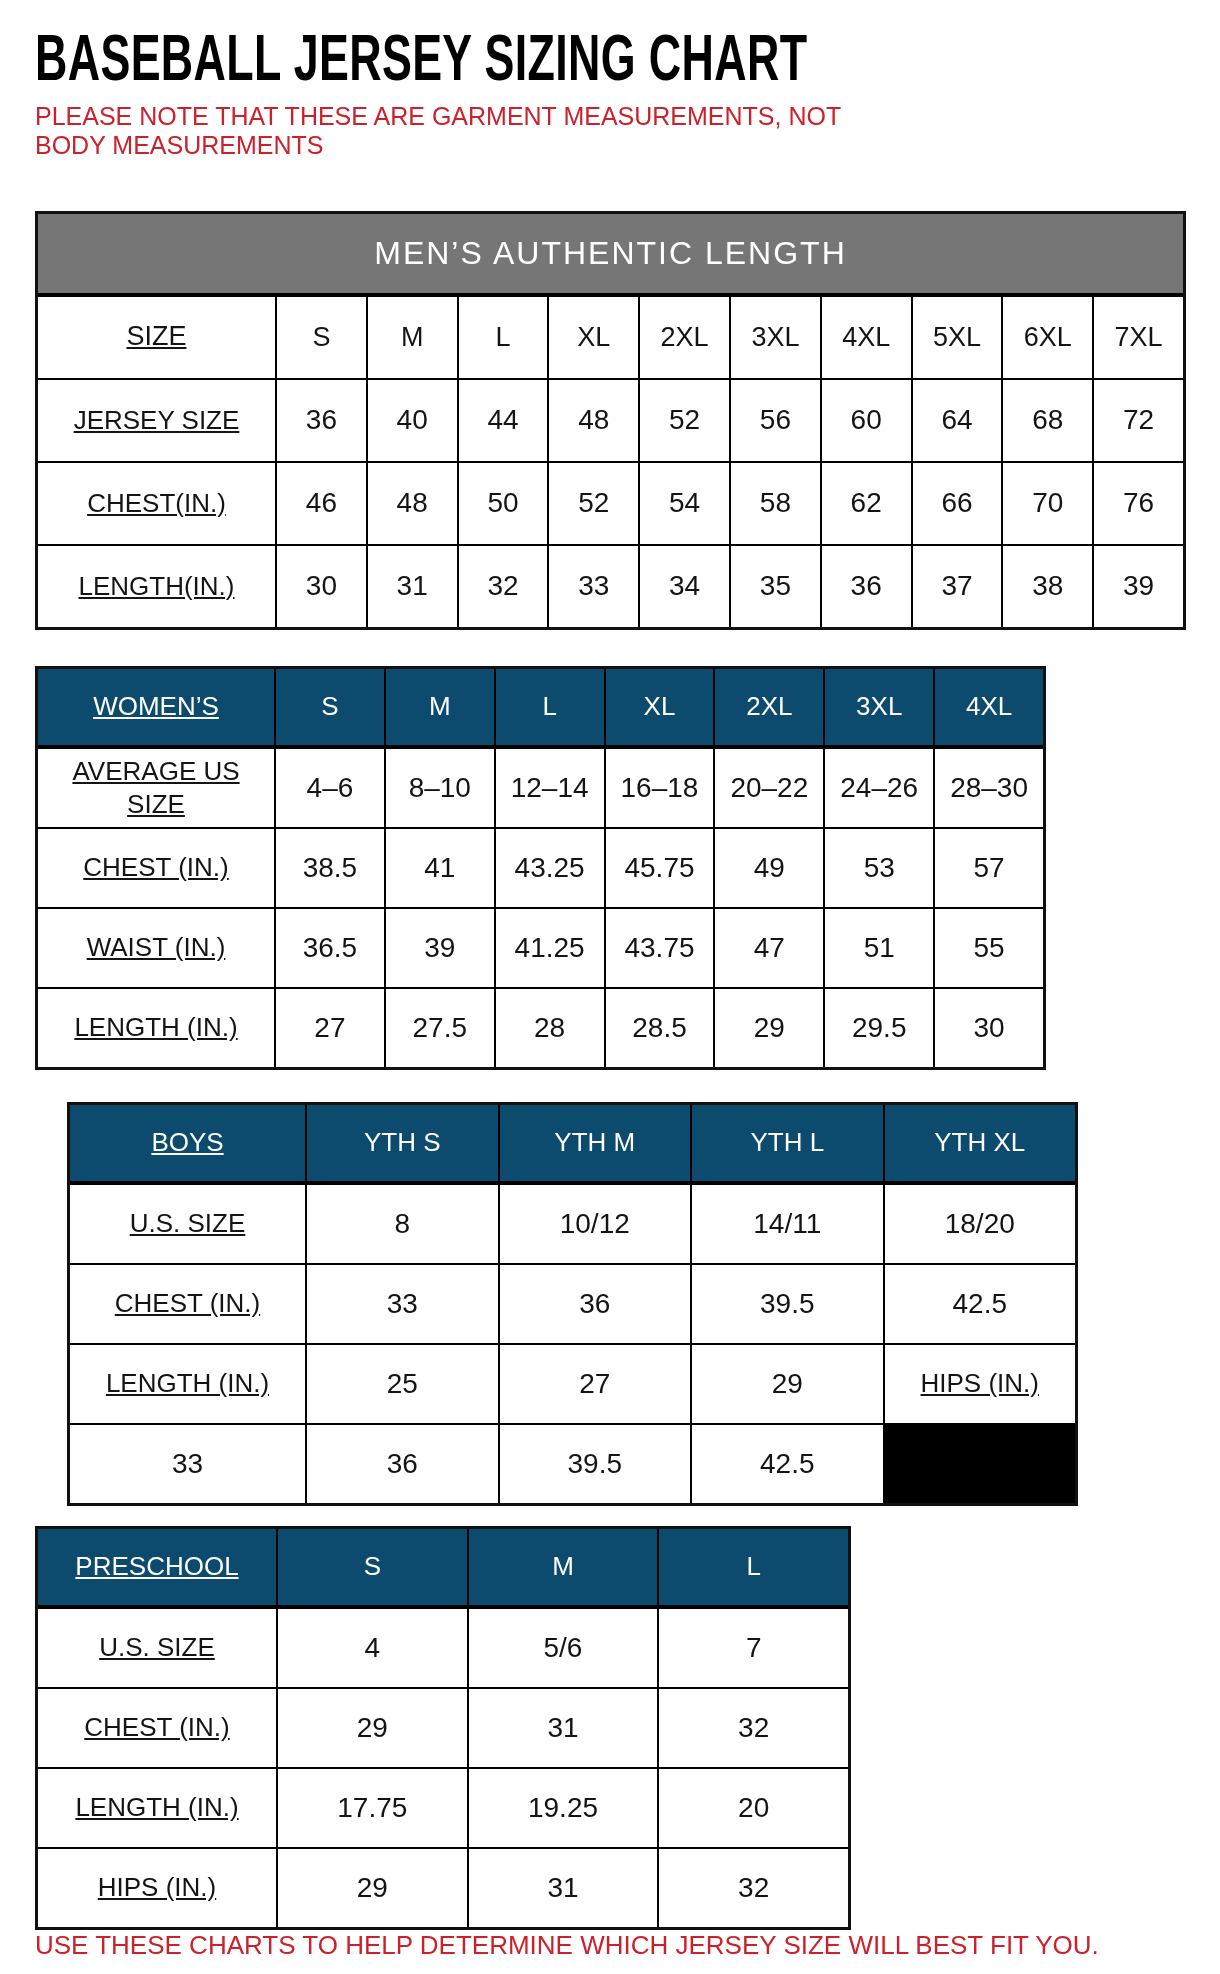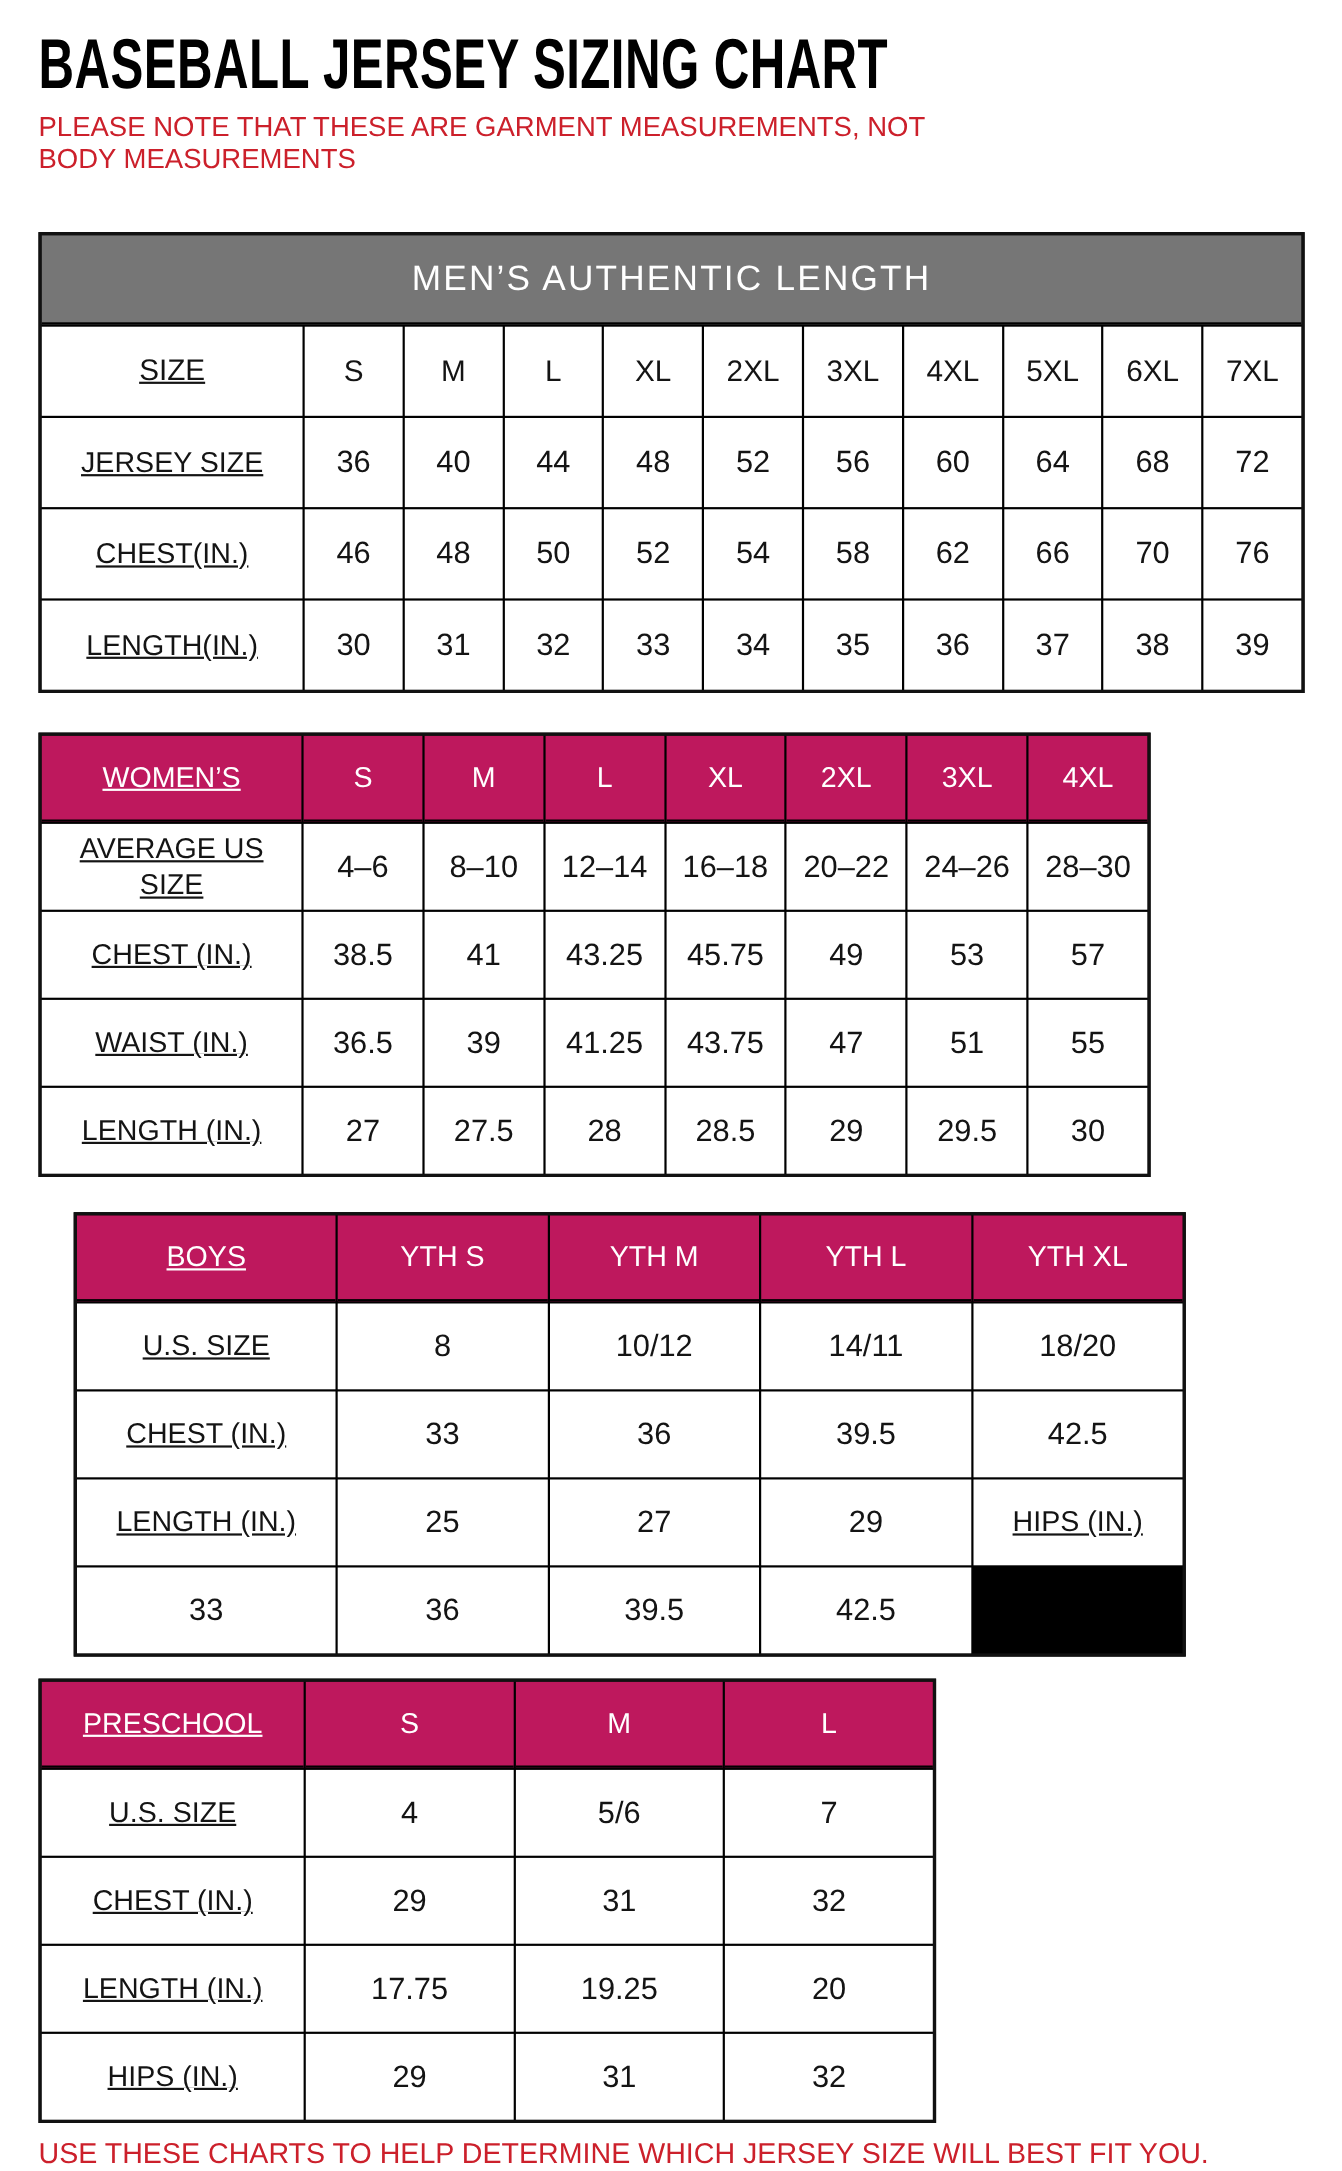--- a/index.html
+++ b/index.html
@@ -66,21 +66,21 @@
   .cell.label {
     font-size: 26px;
     line-height: 1.25;
     padding: 0 14px;
     text-decoration: underline;
   }
   .cell.hcell {
     font-size: 27px;
   }
   .gray-head .cell.hcell {
-    background: #be185d;
+    background: #0c4a6e;
     color: #ffffff;
     border-bottom: 2px solid #000000;
     font-size: 26px;
   }
   .mens {
     width: 1145px;
     grid-template-columns: 237px repeat(10, 1fr);
     grid-auto-rows: 81px;
     margin-top: 50px;
   }
@@ -99,21 +99,21 @@
   }
   .preschool {
     width: 810px;
     grid-template-columns: 238px repeat(3, 1fr);
     grid-auto-rows: 78px;
     margin-top: 20px;
   }
   .footer-note {
     color: #cc202b;
     font-size: 26px;
-    margin-top: 12px;
+    margin-top: 0;
     white-space: nowrap;
   }
 </style>
 </head>
 <body>
 
 <div class="content">
 
   <div class="page-title">BASEBALL JERSEY SIZING CHART</div>
 

